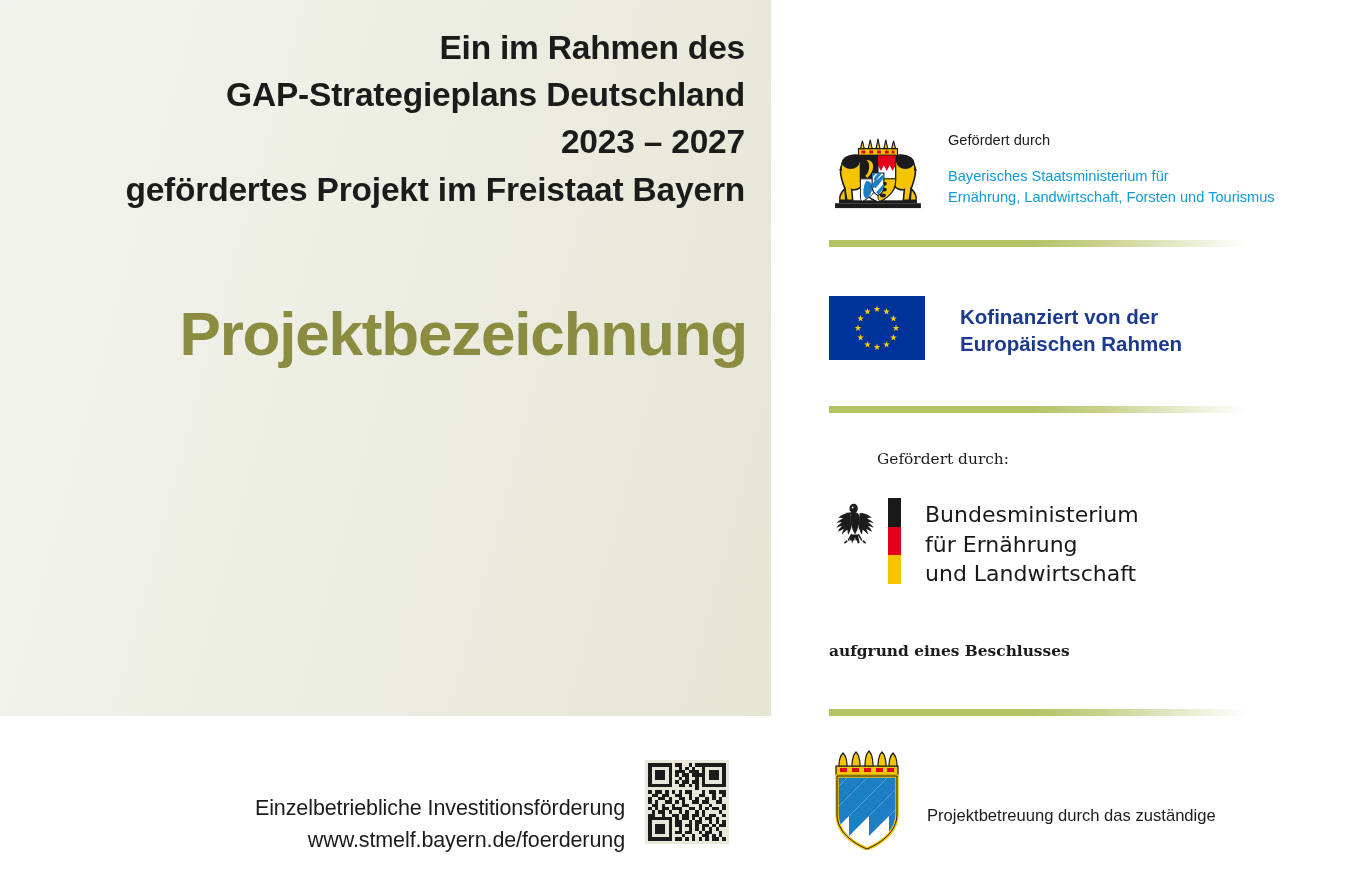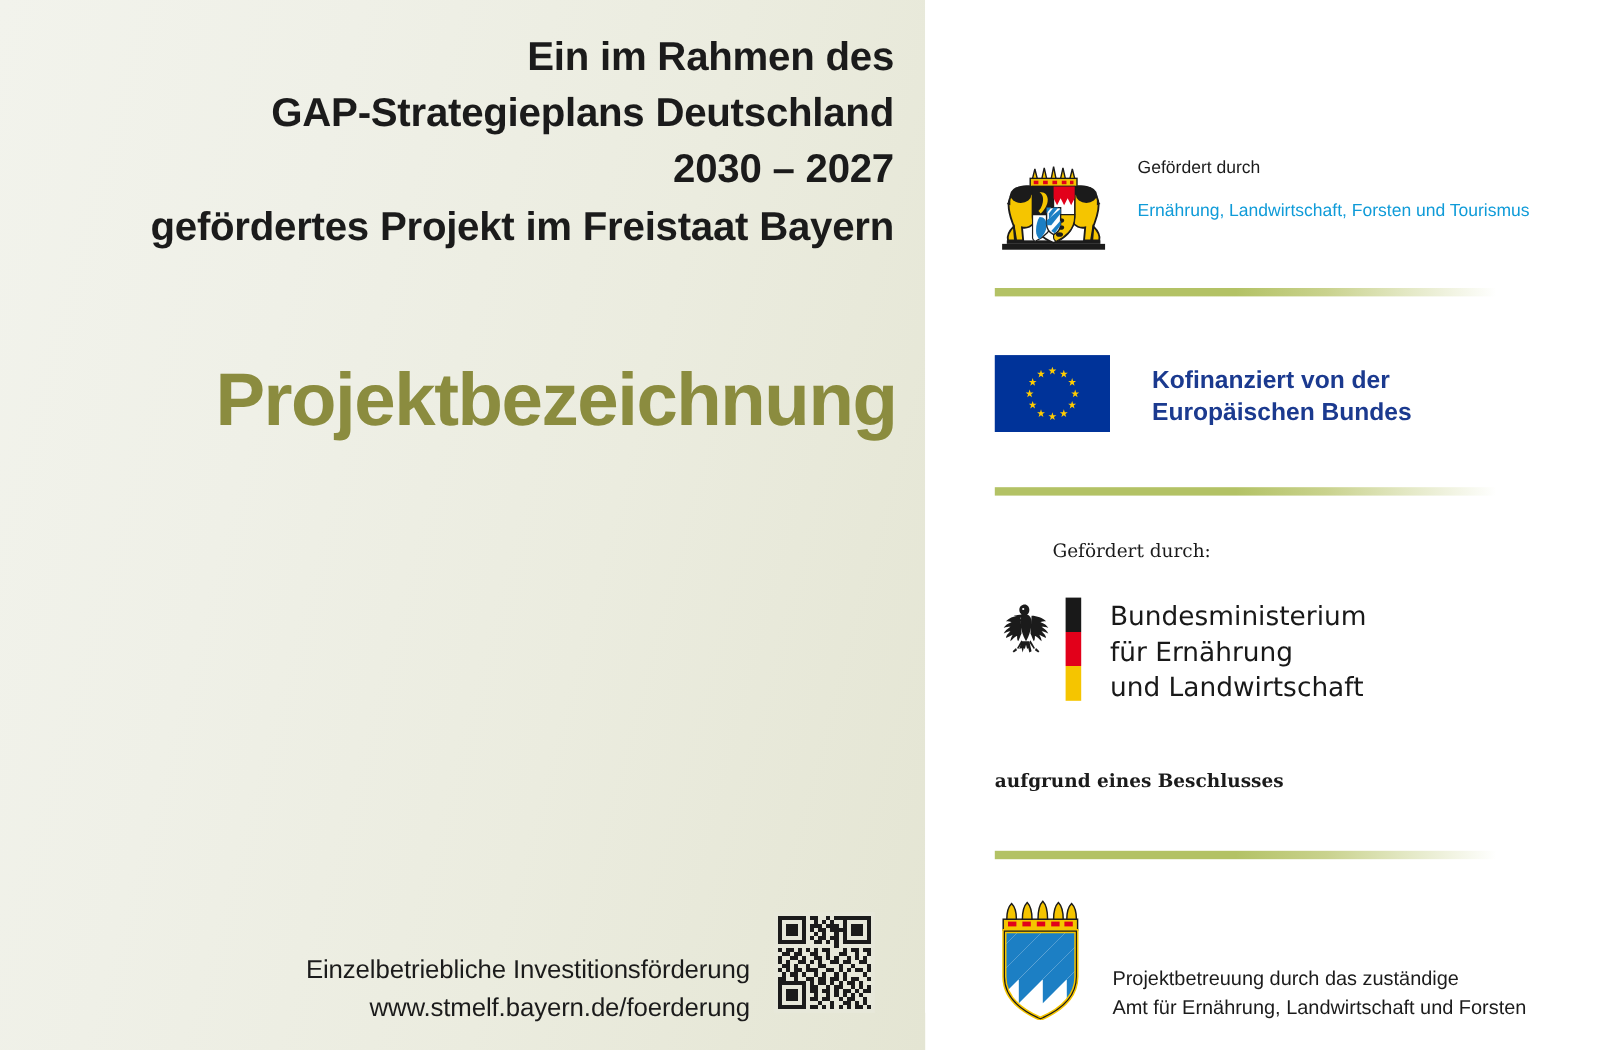--- a/index.html
+++ b/index.html
@@ -14,21 +14,21 @@
     overflow: hidden;
     font-family: "Liberation Sans", sans-serif;
     -webkit-font-smoothing: antialiased;
   }
 
   
   #left-panel {
     position: absolute;
     left: 0; top: 0;
     width: 771px;
-    height: 875px;
+    height: 716px;
     background: linear-gradient(105deg, #f2f3ec 0%, #eff0e7 30%, #ebecdf 62%, #e4e5d3 100%);
   }
 
   #headline {
     position: absolute;
     right: 26px;
     top: 24px;
     width: 700px;
     text-align: right;
     font-size: 33.5px;
@@ -168,21 +168,21 @@
   #aelf-text .ln { display: block; }
 </style>
 </head>
 <body>
 
 <div id="left-panel">
 
   <div id="headline">
     <span class="ln">Ein im Rahmen des</span>
     <span class="ln">GAP-Strategieplans Deutschland</span>
-    <span class="ln">2030 – 2027</span>
+    <span class="ln">2023 – 2027</span>
     <span class="ln">gefördertes Projekt im Freistaat Bayern</span>
   </div>
 
   <div id="project-title">Projektbezeichnung</div>
 
 
   <div id="footer-text">
     <span class="ln">Einzelbetriebliche Investitionsförderung</span>
     <span class="ln">www.stmelf.bayern.de/foerderung</span>
   </div>
@@ -402,20 +402,21 @@
             <path d="M44 40 l4 0 l-4 5 z"></path>
               <path d="M50 40 l4 0 l-8 10 l0 -5 z"></path>
             <path d="M56 41 l0 4 l-8 10 l-4 0 l0 -4 z"></path>
               <path d="M56 51 l0 4 l-5 7 l-3 -2 z"></path>
           </g>
         </g>
       </svg>
     </div>
     <div id="bav-ministry-label">Gefördert durch</div>
     <div id="bav-ministry-name">
+      <span class="ln">Bayerisches Staatsministerium für</span>
       <span class="ln">Ernährung, Landwirtschaft, Forsten und Tourismus</span>
     </div>
   </div>
 
   <div class="divider" style="top:240px;"></div>
 
   <div class="block" id="eu-block">
     <div id="eu-flag">
       <svg viewBox="0 0 96 64" width="96" height="64" aria-hidden="true">
         <rect width="96" height="64" fill="#003399"></rect>
@@ -456,21 +457,21 @@
               </g>
             <g transform="rotate(330) translate(0,-19) rotate(-330)">
                 <polygon points="0,-3.4 0.8,-1 3.3,-1 1.3,0.5 2,3 0,1.5 -2,3 -1.3,0.5 -3.3,-1 -0.8,-1"></polygon>
               </g>
           </g>
         </g>
       </svg>
     </div>
     <div id="eu-text">
       <span class="ln">Kofinanziert von der</span>
-      <span class="ln">Europäischen Bundes</span>
+      <span class="ln">Europäischen Rahmen</span>
     </div>
   </div>
 
   <div class="divider" style="top:406px;"></div>
 
   <div id="bmel-label">Gefördert durch:</div>
 
   <div class="block" id="bmel-logo">
     <div id="bmel-eagle">
       <svg viewBox="0 0 56 58" width="52" height="54" aria-hidden="true">
@@ -551,16 +552,15 @@
             <path d="M80 28 l20 0 l-60 60 l0 -20 z"></path>
             <path d="M100 28 l20 0 l-60 60 l0 -20 z"></path>
           </g>
         </g>
         <path d="M8 28 h60 v38 c0 18 -16 29 -30 35 c-14 -6 -30 -17 -30 -35 z" fill="none" stroke="#f5c500" stroke-width="3.5"></path>
         <path d="M8 28 h60 v38 c0 18 -16 29 -30 35 c-14 -6 -30 -17 -30 -35 z" fill="none" stroke="#1b1b1b" stroke-width="1"></path>
       </svg>
     </div>
     <div id="aelf-text">
       <span class="ln">Projektbetreuung durch das zuständige</span>
-      <span class="ln">Amt für Ernährung, Landwirtschaft und Forsten</span>
     </div>
   </div>
 </div>
 
 </body></html>

